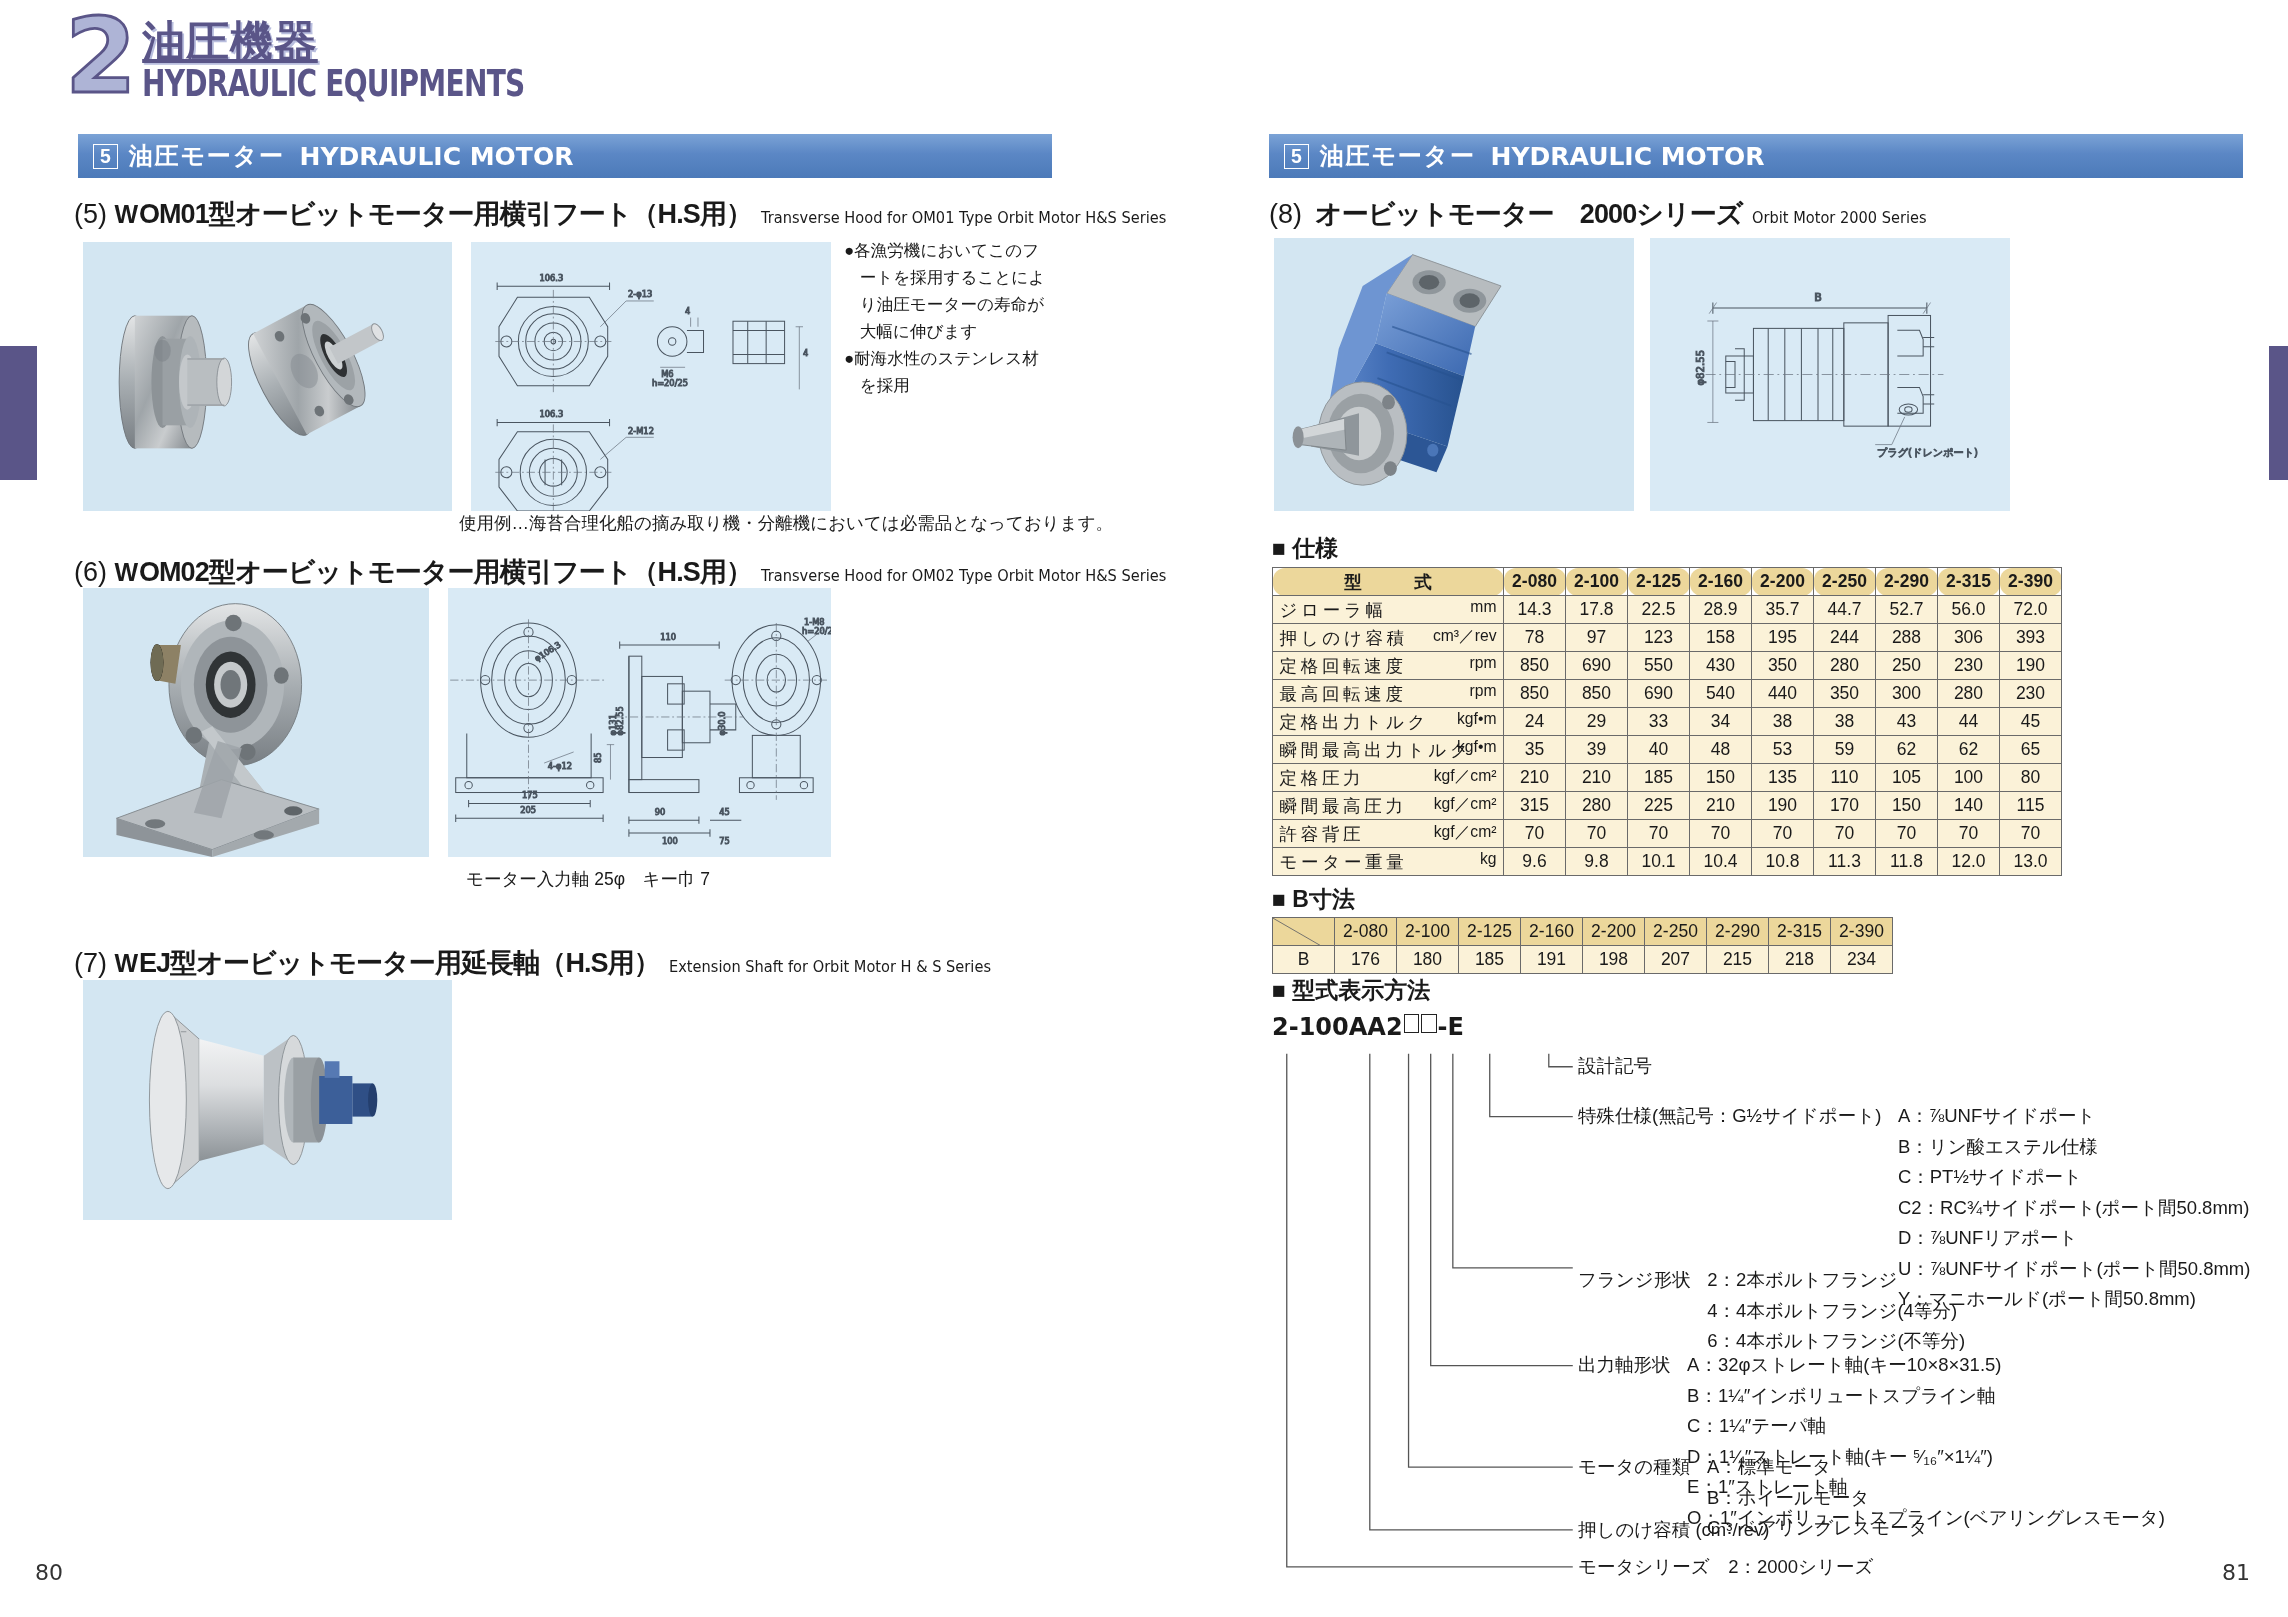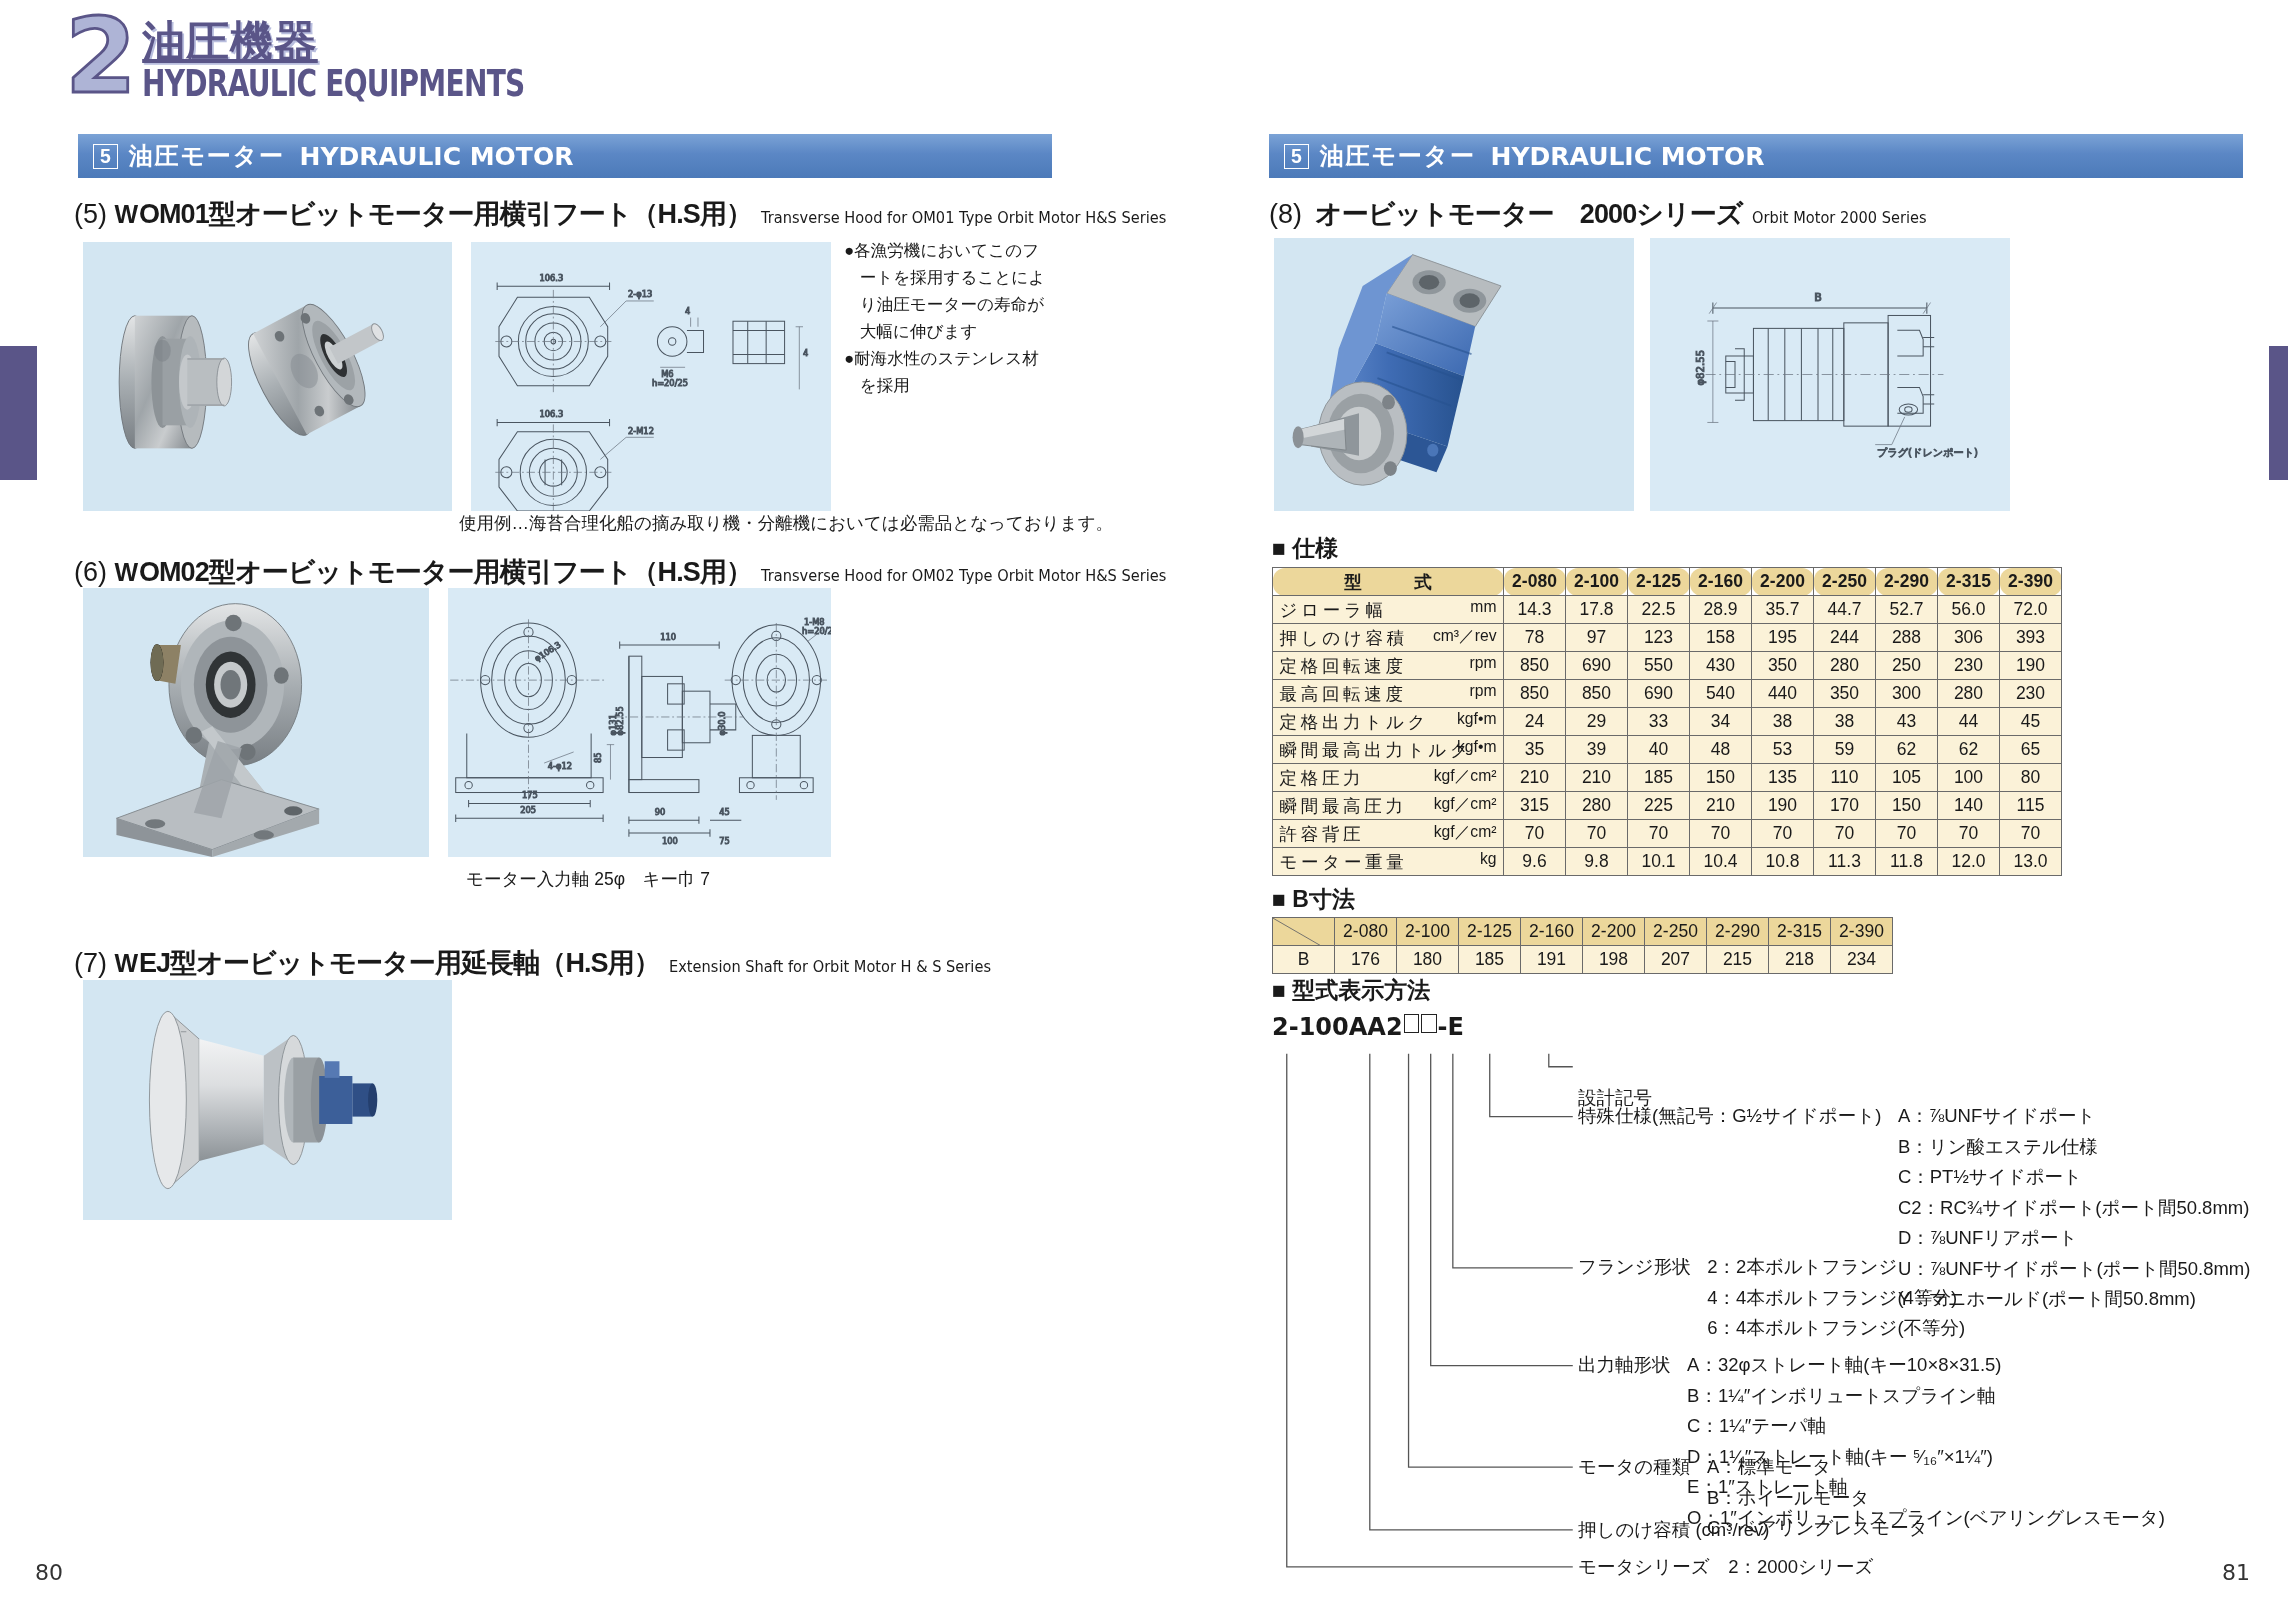--- a/index.html
+++ b/index.html
@@ -664,23 +664,23 @@
         <path d="M300 44 L300 58 L326 58"></path>
         <path d="M236 44 L236 112 L326 112"></path>
         <path d="M196 44 L196 276 L326 276"></path>
         <path d="M172 44 L172 382 L326 382"></path>
         <path d="M148 44 L148 492 L326 492"></path>
         <path d="M106 44 L106 560 L326 560"></path>
         <path d="M16  44 L16  600 L326 600"></path>
       </g>
     </svg>
     <div id="legend-host">
-        <div class="legend" style="left: 306px; top: 44px; margin-top: 32px;"><span class="term">設計記号</span></div>
+        <div class="legend" style="left: 306px; top: 44px;"><span class="term">設計記号</span></div>
         <div class="legend" style="left: 306px; top: 94px;"><span class="term">特殊仕様(無記号：G½サイドポート)</span><span style="display:inline-block; vertical-align:top; margin-left:16.6px;"><div style="margin-bottom:12px">A：⅞UNFサイドポート</div><div style="margin-bottom:12px">B：リン酸エステル仕様</div><div style="margin-bottom:12px">C：PT½サイドポート</div><div style="margin-bottom:12px">C2：RC¾サイドポート(ポート間50.8mm)</div><div style="margin-bottom:12px">D：⅞UNFリアポート</div><div style="margin-bottom:12px">U：⅞UNFサイドポート(ポート間50.8mm)</div><div style="margin-bottom:0px">Y：マニホールド(ポート間50.8mm)</div></span></div>
-        <div class="legend" style="left: 306px; top: 245px;"><span class="term">フランジ形状</span><span style="display:inline-block; vertical-align:top; margin-left:16.6px;"><div style="margin-bottom:12px">2：2本ボルトフランジ</div><div style="margin-bottom:12px">4：4本ボルトフランジ(4等分)</div><div style="margin-bottom:0px">6：4本ボルトフランジ(不等分)</div></span></div>
+        <div class="legend" style="left: 306px; top: 258px;"><span class="term">フランジ形状</span><span style="display:inline-block; vertical-align:top; margin-left:16.6px;"><div style="margin-bottom:12px">2：2本ボルトフランジ</div><div style="margin-bottom:12px">4：4本ボルトフランジ(4等分)</div><div style="margin-bottom:0px">6：4本ボルトフランジ(不等分)</div></span></div>
         <div class="legend" style="left: 306px; top: 343px;"><span class="term">出力軸形状</span><span style="display:inline-block; vertical-align:top; margin-left:16.6px;"><div style="margin-bottom:12px">A：32φストレート軸(キー10×8×31.5)</div><div style="margin-bottom:12px">B：1¼″インボリュートスプライン軸</div><div style="margin-bottom:12px">C：1¼″テーパ軸</div><div style="margin-bottom:12px">D：1¼″ストレート軸(キー ⁵⁄₁₆″×1¼″)</div><div style="margin-bottom:12px">E：1″ストレート軸</div><div style="margin-bottom:0px">O：1″インボリュートスプライン(ベアリングレスモータ)</div></span></div>
         <div class="legend" style="left: 306px; top: 445px;"><span class="term">モータの種類</span><span style="display:inline-block; vertical-align:top; margin-left:16.6px;"><div style="margin-bottom:12px">A：標準モータ</div><div style="margin-bottom:12px">B：ホイールモータ</div><div style="margin-bottom:0px">C：ベアリングレスモータ</div></span></div>
         <div class="legend" style="left: 306px; top: 508px;"><span class="term">押しのけ容積 (cm³/rev)</span></div>
         <div class="legend" style="left: 306px; top: 545px;"><span class="term">モータシリーズ　2：2000シリーズ</span></div>
       </div>
   </div>
 
   <div class="pageno" style="left:35px; top:1560px;">80</div>
   <div class="pageno" style="left:2222px; top:1560px;">81</div>
 

